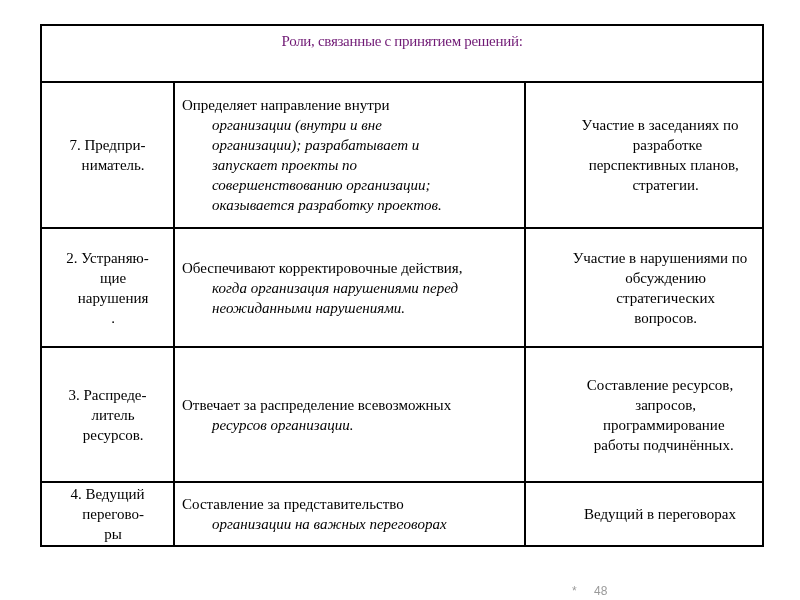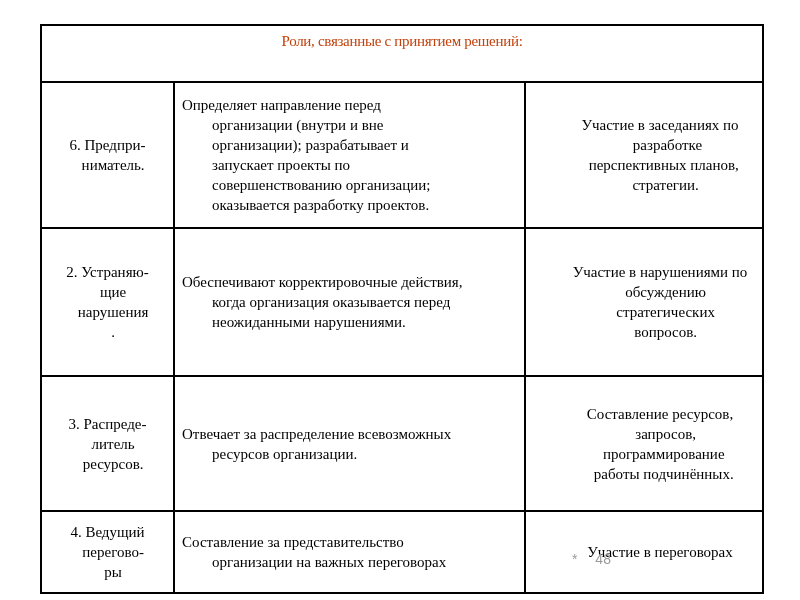--- a/index.html
+++ b/index.html
@@ -28,21 +28,21 @@
       border: 2px solid #000;
       vertical-align: middle;
       padding: 0;
       font-size: 15px;
       line-height: 20px;
     }
     .header-cell {
       height: 55px;
       text-align: center;
       vertical-align: top !important;
-      color: #c2410c;
+      color: #701a75;
       font-size: 15px;
     }
     .header-cell span {
       display: inline-block;
       margin-top: 5px;
       letter-spacing: -0.3px;
     }
     .role-cell {
       text-align: center;
     }
@@ -52,35 +52,36 @@
     .desc-cell {
       padding-left: 7px !important;
       padding-right: 6px !important;
     }
     .desc-cell .line {
       display: block;
       white-space: nowrap;
     }
     .desc-cell .line.indent {
       padding-left: 30px;
+      font-style: italic;
     }
     .part-cell {
       text-align: center;
     }
     .part-cell .line {
       display: block;
       white-space: nowrap;
       margin-left: 32px;
     }
     .footer {
       position: absolute;
-      top: 551px;
+      top: 584px;
       left: 572px;
       font-family: "Liberation Sans", sans-serif;
-      font-size: 14px;
+      font-size: 12px;
       color: #9a9a9a;
     }
     .footer .bullet {
       margin-right: 14px;
     }
   </style>
 </head>
 <body>
 
 <table class="slide-table">
@@ -90,48 +91,48 @@
     <col style="width:238px">
   </colgroup>
   <tbody>
       <tr>
     <td class="header-cell" colspan="3">
       <span>Роли, связанные с принятием решений:</span>
     </td>
   </tr>
   <tr style="height:146px">
     <td class="role-cell">
-          <span class="line">6. Предпри-</span>
+          <span class="line">7. Предпри-</span>
           <span class="line">&nbsp;&nbsp;&nbsp;ниматель.</span>
         </td>
     <td class="desc-cell">
-          <span class="line">Определяет направление перед</span>
+          <span class="line">Определяет направление внутри</span>
           <span class="line indent">организации (внутри и вне</span>
           <span class="line indent">организации);  разрабатывает и</span>
           <span class="line indent">запускает проекты по</span>
           <span class="line indent">совершенствованию организации;</span>
           <span class="line indent">оказывается разработку проектов.</span>
         </td>
     <td class="part-cell">
           <span class="line">Участие в заседаниях по</span>
           <span class="line">&nbsp;&nbsp;&nbsp;&nbsp;разработке</span>
           <span class="line">&nbsp;&nbsp;перспективных планов,</span>
           <span class="line">&nbsp;&nbsp;&nbsp;стратегии.</span>
         </td>
   </tr>
-  <tr style="height:148px">
+  <tr style="height:119px">
     <td class="role-cell">
           <span class="line">2. Устраняю-</span>
           <span class="line">&nbsp;&nbsp;&nbsp;щие</span>
           <span class="line">&nbsp;&nbsp;&nbsp;нарушения</span>
           <span class="line">&nbsp;&nbsp;&nbsp;.</span>
         </td>
     <td class="desc-cell">
           <span class="line">Обеспечивают корректировочные действия,</span>
-          <span class="line indent">когда организация оказывается перед</span>
+          <span class="line indent">когда организация нарушениями перед</span>
           <span class="line indent">неожиданными нарушениями.</span>
         </td>
     <td class="part-cell">
           <span class="line">Участие в нарушениями по</span>
           <span class="line">&nbsp;&nbsp;&nbsp;обсуждению</span>
           <span class="line">&nbsp;&nbsp;&nbsp;стратегических</span>
           <span class="line">&nbsp;&nbsp;&nbsp;вопросов.</span>
         </td>
   </tr>
   <tr style="height:135px">
@@ -144,32 +145,32 @@
           <span class="line">Отвечает за распределение всевозможных</span>
           <span class="line indent">ресурсов организации.</span>
         </td>
     <td class="part-cell">
           <span class="line">Составление ресурсов,</span>
           <span class="line">&nbsp;&nbsp;&nbsp;запросов,</span>
           <span class="line">&nbsp;&nbsp;программирование</span>
           <span class="line">&nbsp;&nbsp;работы подчинённых.</span>
         </td>
   </tr>
-  <tr style="height:82px">
+  <tr style="height:64px">
     <td class="role-cell">
           <span class="line">4. Ведущий</span>
           <span class="line">&nbsp;&nbsp;&nbsp;перегово-</span>
           <span class="line">&nbsp;&nbsp;&nbsp;ры</span>
         </td>
     <td class="desc-cell">
           <span class="line">Составление за представительство</span>
           <span class="line indent">организации на важных переговорах</span>
         </td>
     <td class="part-cell">
-          <span class="line">Участие в переговорах</span>
+          <span class="line">Ведущий в переговорах</span>
         </td>
   </tr>
 </tbody>
   </table>
 
 <div class="footer">
   <span class="bullet">*</span>
   <span>48</span>
 </div>
 

